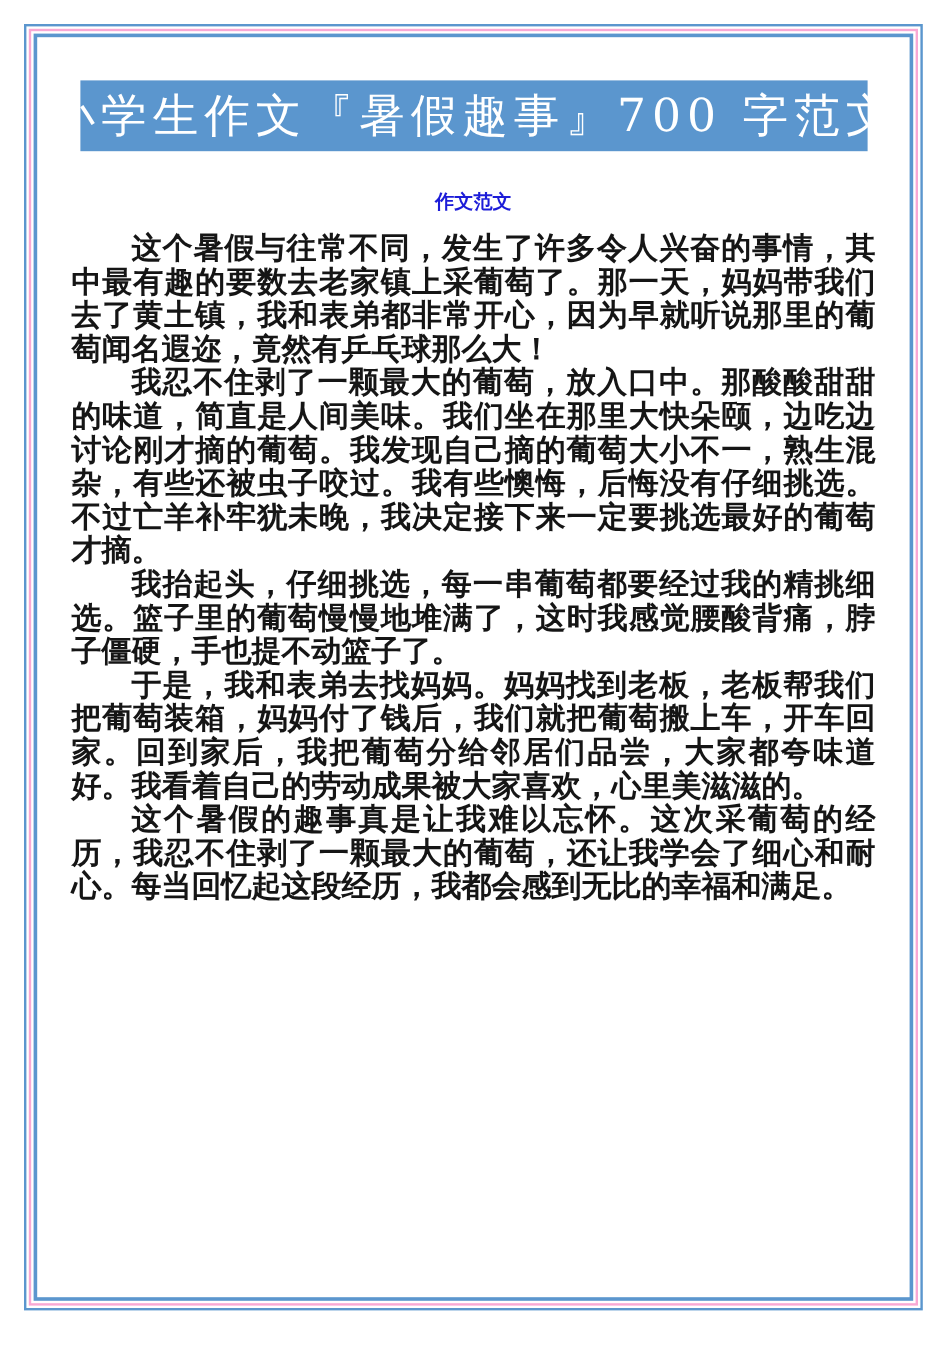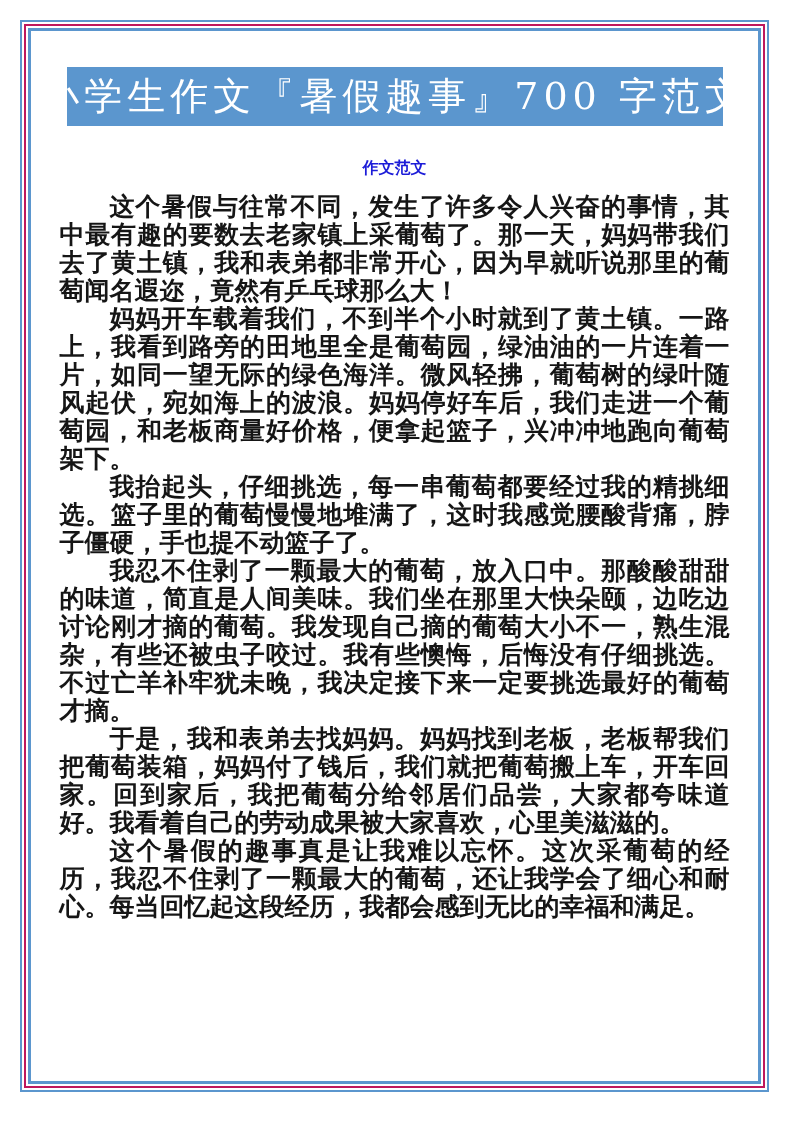--- a/index.html
+++ b/index.html
@@ -14,21 +14,21 @@
     width: 793px; height: 1122px;
     background: #ffffff;
   }
   
   .frame-outer {
     position: absolute; left: 20px; top: 20px; right: 24px; bottom: 30px;
     border: 2px solid #5b96ce;
   }
   .frame-middle {
     position: absolute; inset: 2px;
-    border: 2px solid #be185d;
+    border: 2px solid #f9a8d4;
   }
   .frame-inner {
     position: absolute; inset: 2px;
     border: 3px solid #5b96ce;
   }
   .content {
     position: absolute; inset: 0;
   }
   .banner {
     margin: 36px auto 0 auto;
@@ -76,23 +76,22 @@
         <div class="content">
 
           <div class="banner">
             <span>小学生作文『暑假趣事』700 字范文</span>
           </div>
 
           <div class="section-heading">作文范文</div>
 
           <div class="essay">
             <p>这个暑假与往常不同，发生了许多令人兴奋的事情，其中最有趣的要数去老家镇上采葡萄了。那一天，妈妈带我们去了黄土镇，我和表弟都非常开心，因为早就听说那里的葡萄闻名遐迩，竟然有乒乓球那么大！</p>
-            <p>妈妈开车载着我们，不到半个小时就到了黄土镇。一路上，我看到路旁的田地里全是葡萄园，绿油油的一片连着一片，如同一望无际的绿色海洋。微风轻拂，葡萄树的绿叶随风起伏，宛如海上的波浪。妈妈停好车后，我们走进一个葡萄园，和老板商量好价格，便拿起篮子，兴冲冲地跑向葡萄架下。</p>
+            <p>我忍不住剥了一颗最大的葡萄，放入口中。那酸酸甜甜的味道，简直是人间美味。我们坐在那里大快朵颐，边吃边讨论刚才摘的葡萄。我发现自己摘的葡萄大小不一，熟生混杂，有些还被虫子咬过。我有些懊悔，后悔没有仔细挑选。不过亡羊补牢犹未晚，我决定接下来一定要挑选最好的葡萄才摘。</p>
             <p>我抬起头，仔细挑选，每一串葡萄都要经过我的精挑细选。篮子里的葡萄慢慢地堆满了，这时我感觉腰酸背痛，脖子僵硬，手也提不动篮子了。</p>
-            <p>我忍不住剥了一颗最大的葡萄，放入口中。那酸酸甜甜的味道，简直是人间美味。我们坐在那里大快朵颐，边吃边讨论刚才摘的葡萄。我发现自己摘的葡萄大小不一，熟生混杂，有些还被虫子咬过。我有些懊悔，后悔没有仔细挑选。不过亡羊补牢犹未晚，我决定接下来一定要挑选最好的葡萄才摘。</p>
             <p>于是，我和表弟去找妈妈。妈妈找到老板，老板帮我们把葡萄装箱，妈妈付了钱后，我们就把葡萄搬上车，开车回家。回到家后，我把葡萄分给邻居们品尝，大家都夸味道好。我看着自己的劳动成果被大家喜欢，心里美滋滋的。</p>
             <p>这个暑假的趣事真是让我难以忘怀。这次采葡萄的经历，我忍不住剥了一颗最大的葡萄，还让我学会了细心和耐心。每当回忆起这段经历，我都会感到无比的幸福和满足。</p>
           </div>
 
         </div>
       </div>
     </div>
   </div>
 </div>
 

